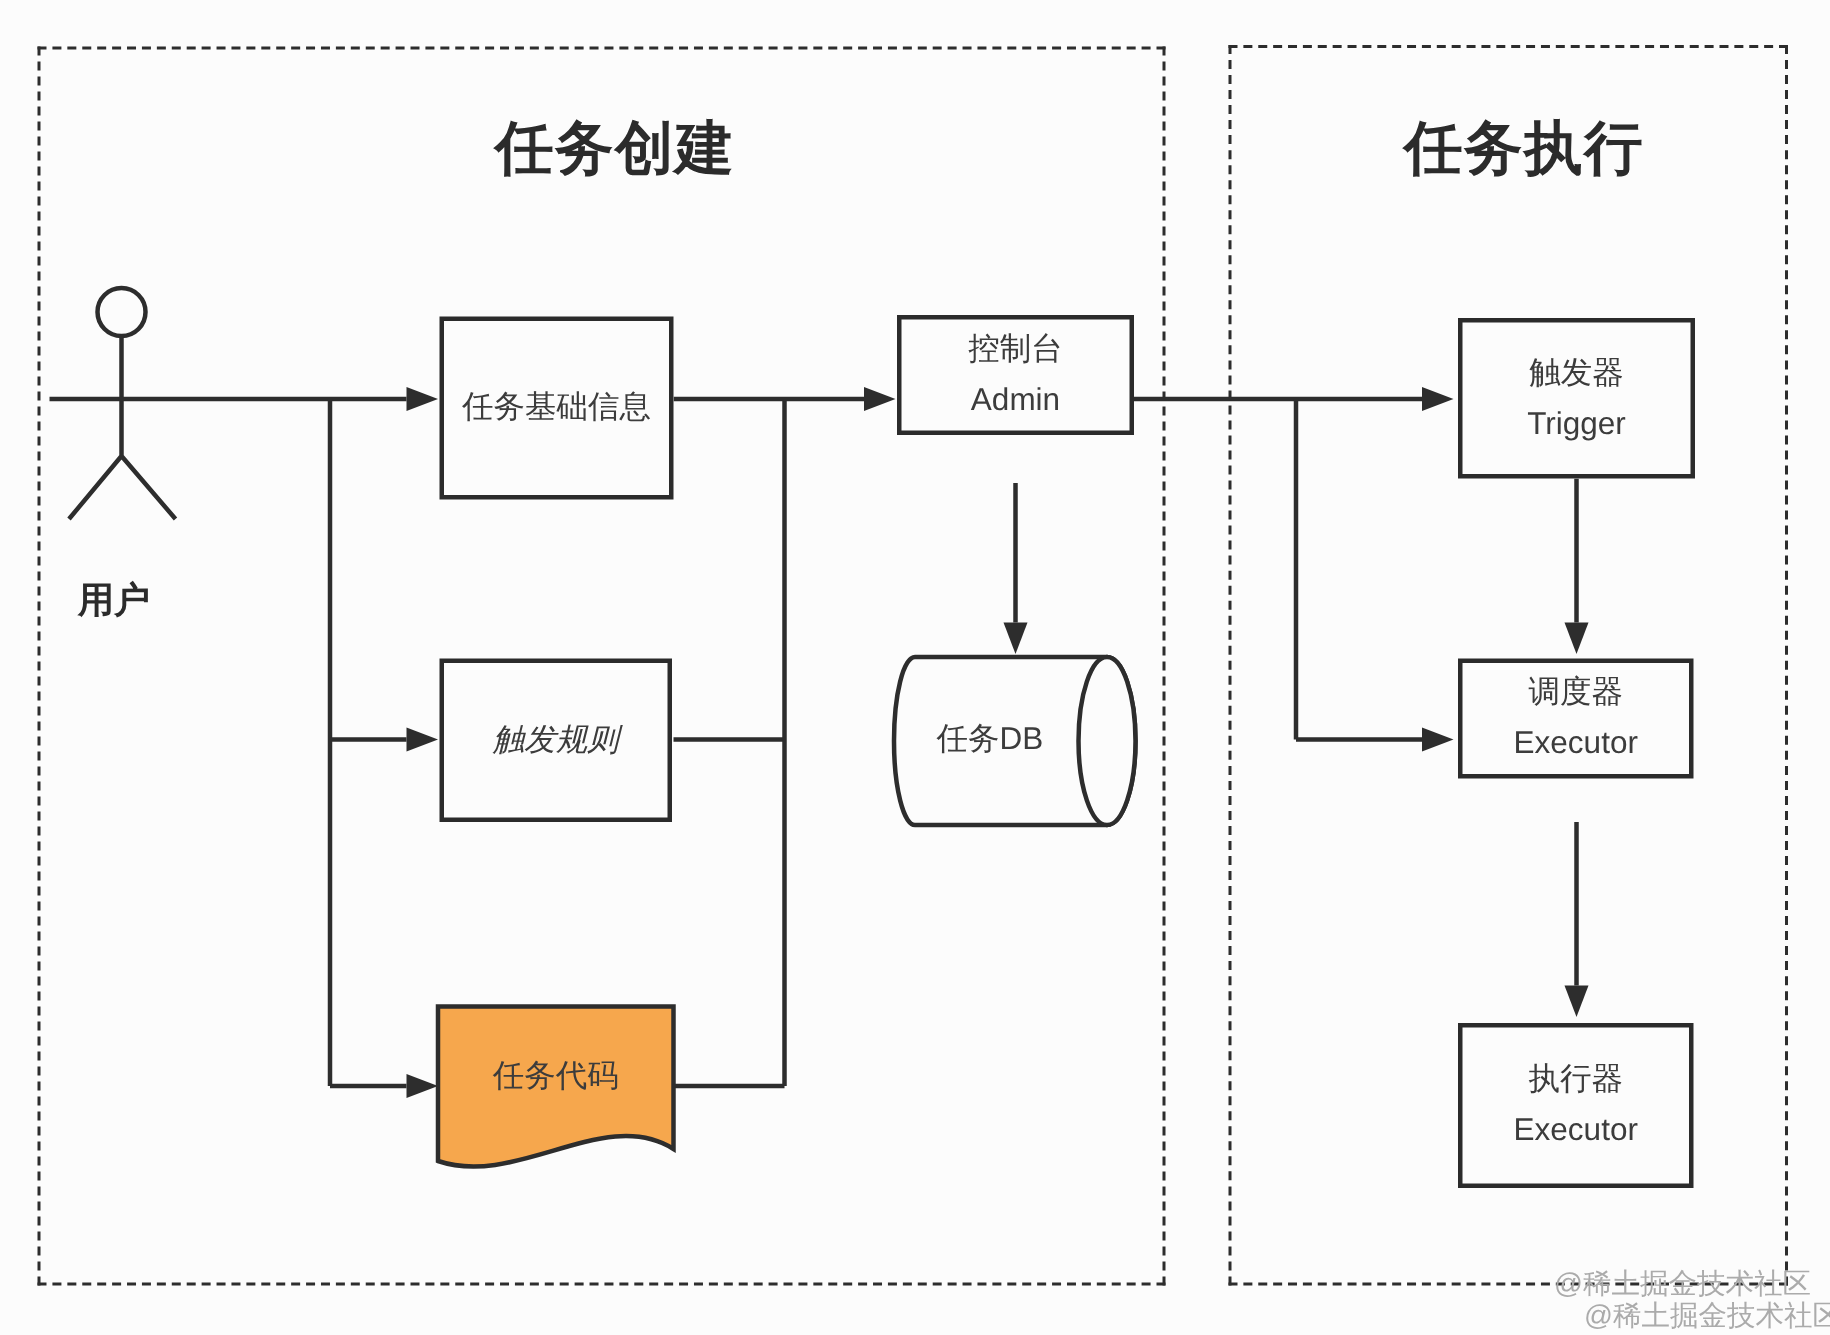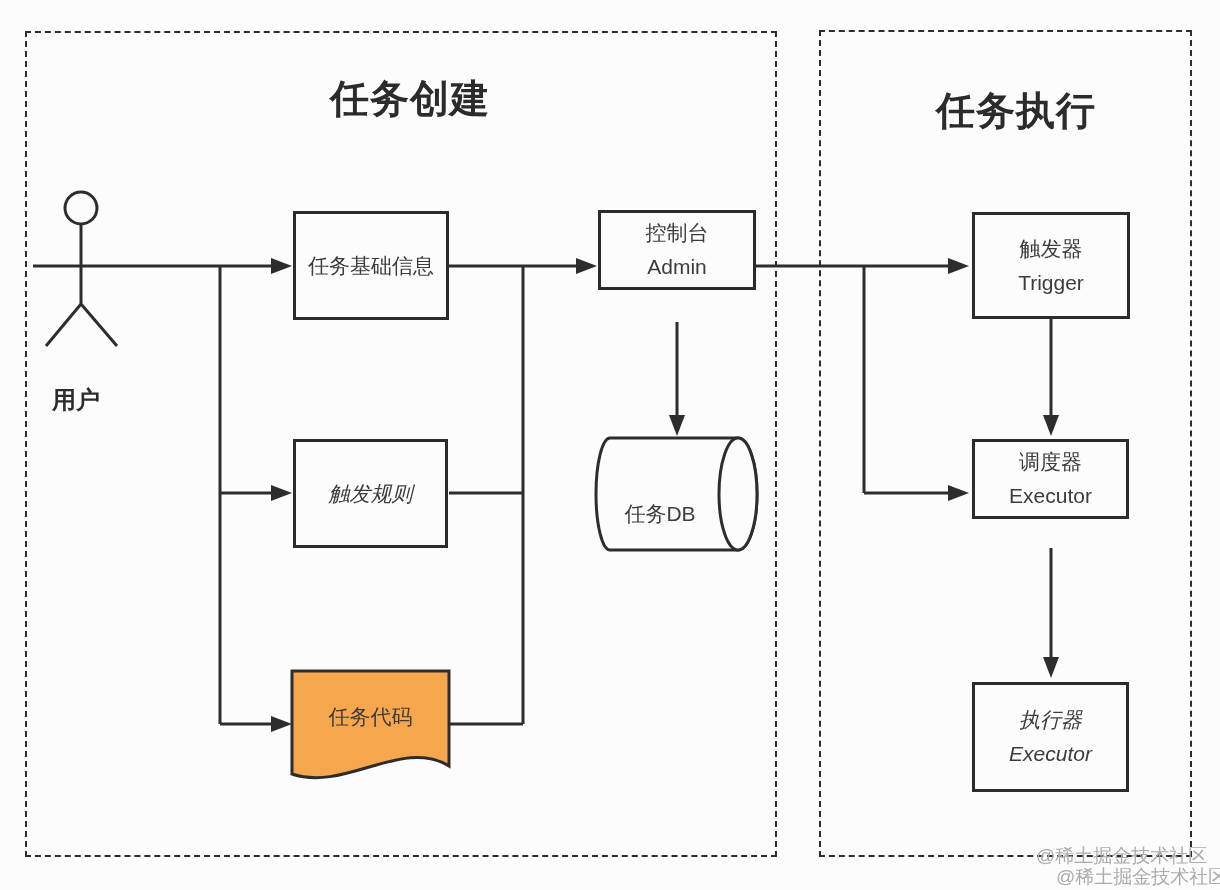--- a/index.html
+++ b/index.html
@@ -24,21 +24,21 @@
 </style>
 </head>
 <body>
 
 <div class="canvas">
 
   <div class="group" style="left:25px;top:31px;width:752px;height:826px;"></div>
   <div class="group" style="left:819px;top:30px;width:373px;height:827px;"></div>
 
   <div class="group-title" style="left:330px;top:72px;">任务创建</div>
-  <div class="group-title" style="left:936px;top:84px;">任务执行</div>
+  <div class="group-title" style="left:936px;top:72px;">任务执行</div>
 
   <svg class="svg-layer" viewBox="0 0 1220 890">
     <g stroke="#2d2d2d" stroke-width="3" fill="none">
 
       <g>
         <circle cx="81" cy="208" r="16"></circle>
         <path d="M81,224 V304 M81,304 L46,346 M81,304 L117,346"></path>
       </g>
 
       <g>
@@ -93,21 +93,21 @@
         <path d="M610,438 L738,438 A19,56 0 0 1 738,550 L610,550 A14,56 0 0 1 610,438 Z" fill="#fcfcfc"></path>
         <ellipse cx="738" cy="494" rx="19" ry="56" fill="#fcfcfc"></ellipse>
       </g>
 
       <path d="M292,671 L449,671 L449,766 C403,737 345,792 292,774 Z" fill="#f6a74d"></path>
     </g>
   </svg>
 
   <div class="actor-label" style="left:52px;top:384px;">用户</div>
 
-  <div class="node" style="left:293px;top:211px;width:156px;height:109px;">
+  <div class="node" style="left:293px;top:211px;width:156px;height:122px;">
     <span>任务基础信息</span>
   </div>
 
   <div class="node" style="left:293px;top:439px;width:155px;height:109px;font-style:italic;">
     <span>触发规则</span>
   </div>
 
   <div class="node" style="left:598px;top:210px;width:158px;height:80px;">
     <span>控制台</span>
     <span>Admin</span>
@@ -116,26 +116,26 @@
   <div class="node" style="left:972px;top:212px;width:158px;height:107px;">
     <span>触发器</span>
     <span>Trigger</span>
   </div>
 
   <div class="node" style="left:972px;top:439px;width:157px;height:80px;">
     <span>调度器</span>
     <span>Executor</span>
   </div>
 
-  <div class="node" style="left:972px;top:682px;width:157px;height:110px;font-style:italic;">
+  <div class="node" style="left:972px;top:682px;width:157px;height:110px;">
     <span>执行器</span>
     <span>Executor</span>
   </div>
 
-  <div class="shape-label" style="left:598px;top:458px;width:124px;height:112px;">
+  <div class="shape-label" style="left:598px;top:436px;width:124px;height:112px;">
     <span>任务DB</span>
   </div>
 
   <div class="shape-label" style="left:292px;top:671px;width:157px;height:92px;">
     <span>任务代码</span>
   </div>
 
   <div class="watermark" style="left:1036px;top:843px;">@稀土掘金技术社区</div>
   <div class="watermark" style="left:1056px;top:864px;">@稀土掘金技术社区</div>
 

